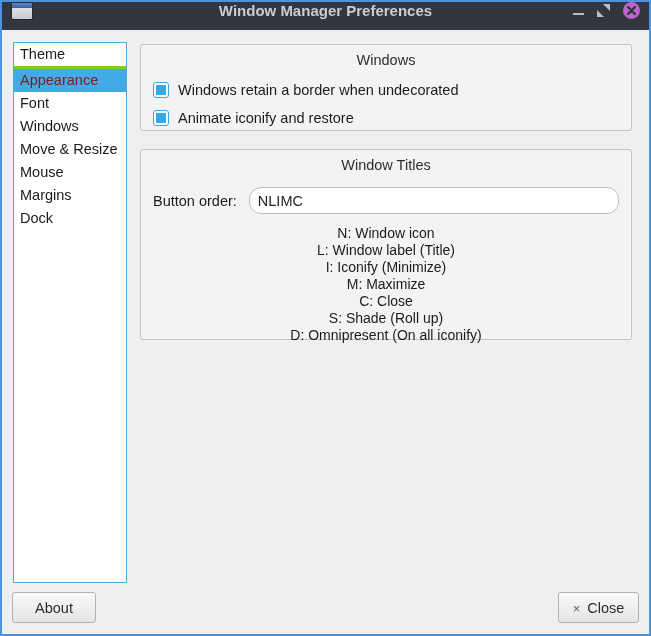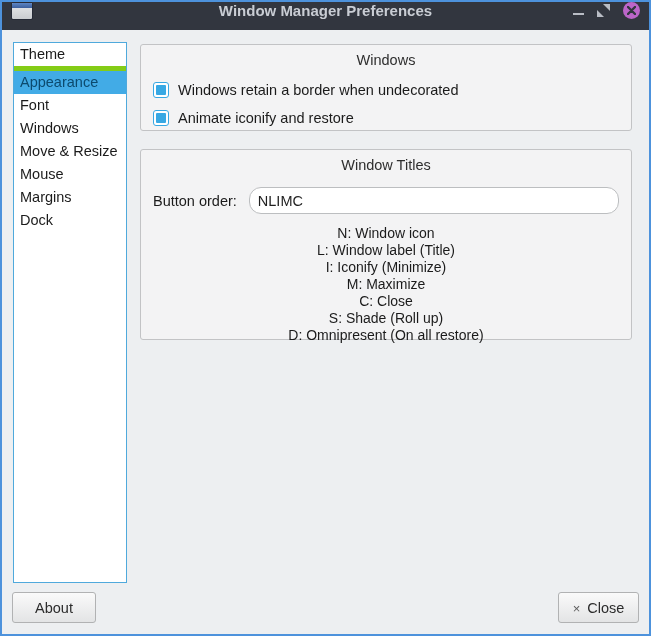--- a/index.html
+++ b/index.html
@@ -54,23 +54,23 @@
     box-sizing:border-box;
     overflow:hidden;
   }
   .side-item{
     height:23px;line-height:23px;
     padding-left:6px;
     font-size:14.5px;color:#1b1b1b;
     white-space:nowrap;
     cursor:default;
   }
-  .side-item.first{border-bottom:5px solid #84cc16;}
+  .side-item.first{border-bottom:3px solid #84cc16;}
   .side-item.selected{
-    background:#42abe6;color:#0c4a6e;border-bottom:none;
+    background:#42abe6;color:#7f1d1d;border-bottom:none;
   }
   
   .groupbox{
     position:absolute;left:138px;width:492px;
     background:#f3f3f4;
     border:1px solid #c2c3c5;border-radius:3px;
     box-sizing:border-box;
   }
   .groupbox.g1{top:42px;height:87px;}
   .groupbox.g2{top:147px;height:191px;}
@@ -180,21 +180,21 @@
         <div class="order-label">Button order:</div>
         <input class="order-input" type="text" value="NLIMC" style="">
       </div>
       <div class="legend">
         <div>N: Window icon</div>
         <div>L: Window label (Title)</div>
         <div>I: Iconify (Minimize)</div>
         <div>M: Maximize</div>
         <div>C: Close</div>
         <div>S: Shade (Roll up)</div>
-        <div>D: Omnipresent (On all restore)</div>
+        <div>D: Omnipresent (On all iconify)</div>
       </div>
     </div>
   </div>
 
   <div class="btn btn-about">
     <span>About</span>
   </div>
   <div class="btn btn-close">
     <span class="x-glyph">×</span>
     <span>Close</span>

